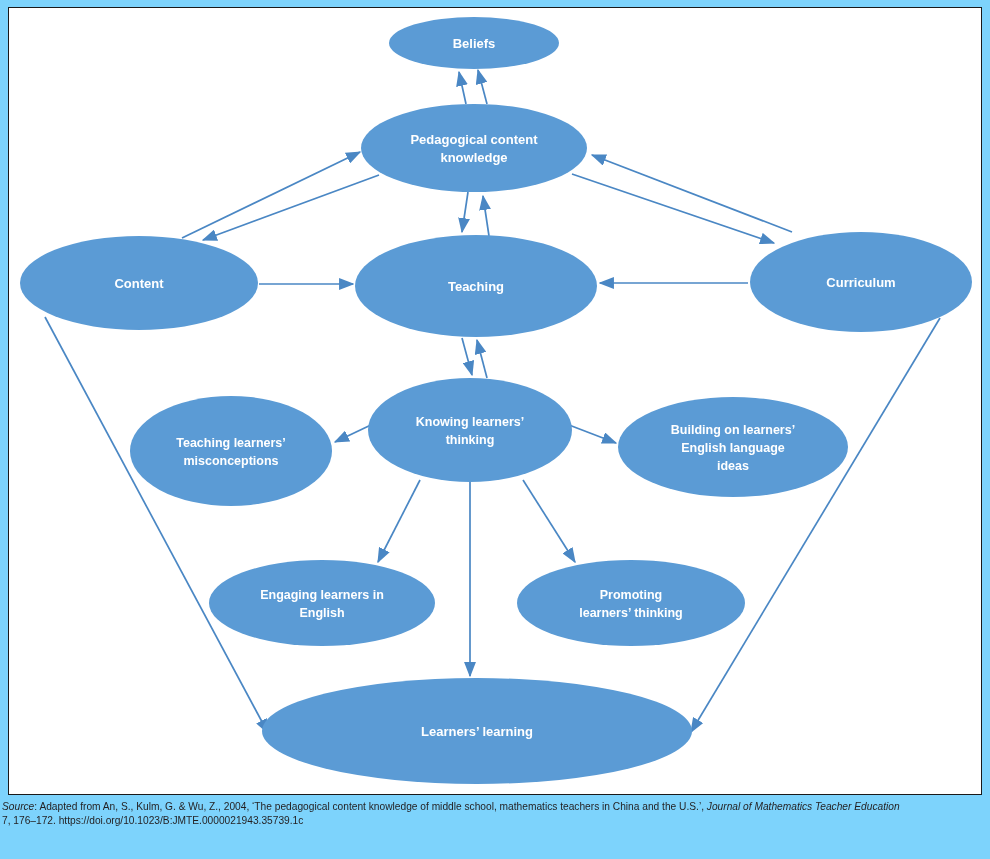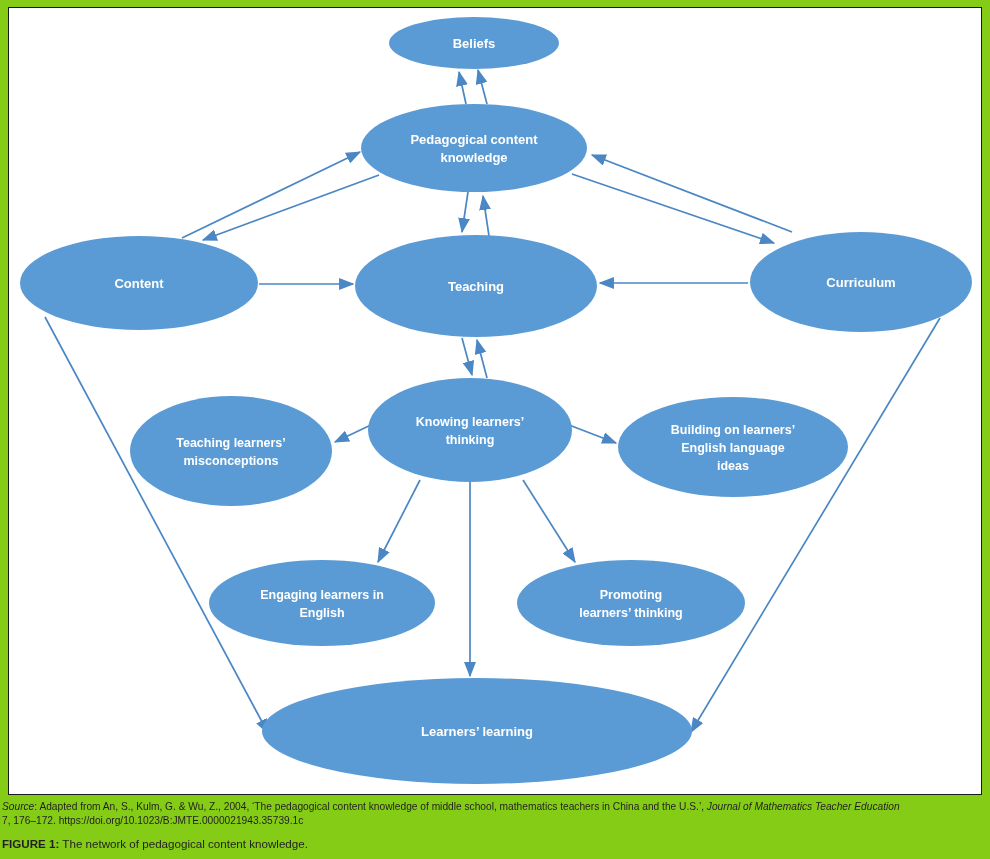--- a/index.html
+++ b/index.html
@@ -5,21 +5,21 @@
   html, body {
     margin: 0;
     padding: 0;
     background: #ffffff;
     font-family: "Liberation Sans", sans-serif;
   }
   #page {
     position: relative;
     width: 990px;
     height: 859px;
-    background: #84cc16;
+    background: #7dd3fc;
     overflow: hidden;
   }
   #figure-frame {
     position: absolute;
     left: 8px;
     top: 7px;
     width: 974px;
     height: 788px;
     border: 1.6px solid #1a1a1a;
     background: #ffffff;
@@ -181,18 +181,15 @@
         <text class="node-label" x="477" y="736" font-size="13">Learners’ learning</text>
       </g>
     </g>
   </svg>
 
   <div id="caption-block">
     <div class="src-line">
       <span class="src-label">Source</span><span>: Adapted from An, S., Kulm, G. &amp; Wu, Z., 2004, ‘The pedagogical content knowledge of middle school, mathematics teachers in China and the U.S.’, </span><span class="src-journal">Journal of Mathematics Teacher Education</span><br>
       <span>7, 176–172. https://doi.org/10.1023/B:JMTE.0000021943.35739.1c</span>
     </div>
-    <div id="figure-caption">
-      <span class="fig-num">FIGURE 1:</span><span> The network of pedagogical content knowledge.</span>
-    </div>
   </div>
 
 </div>
 
 </body></html>

